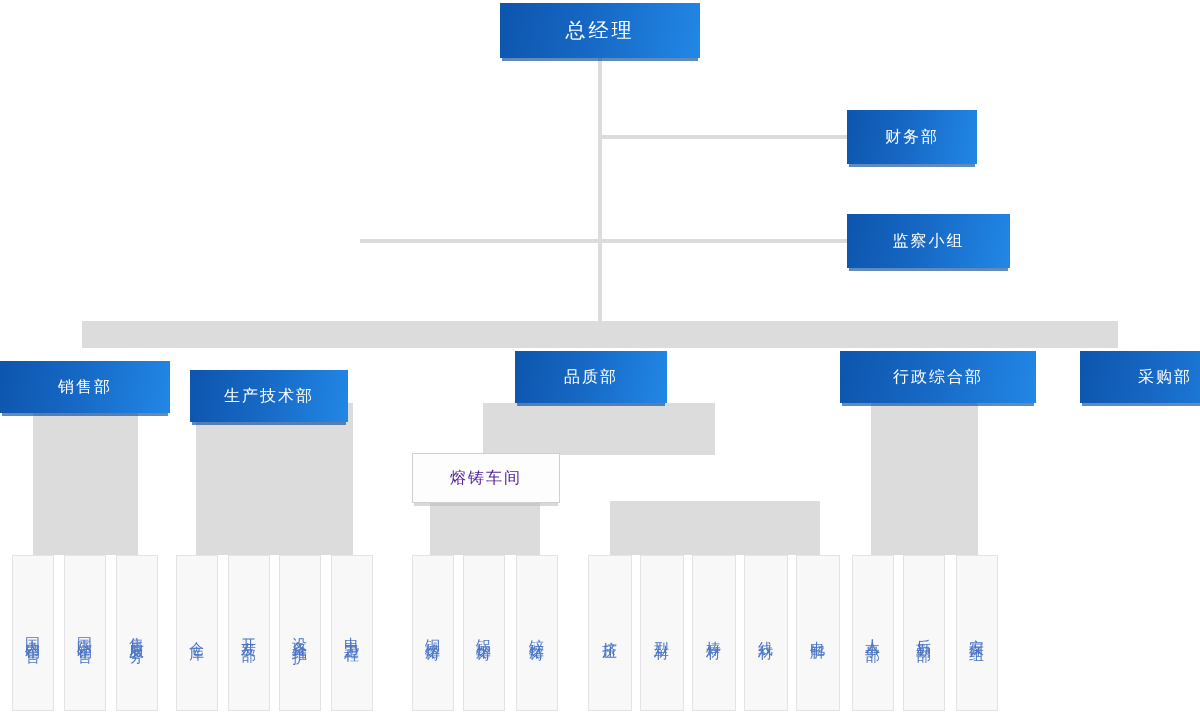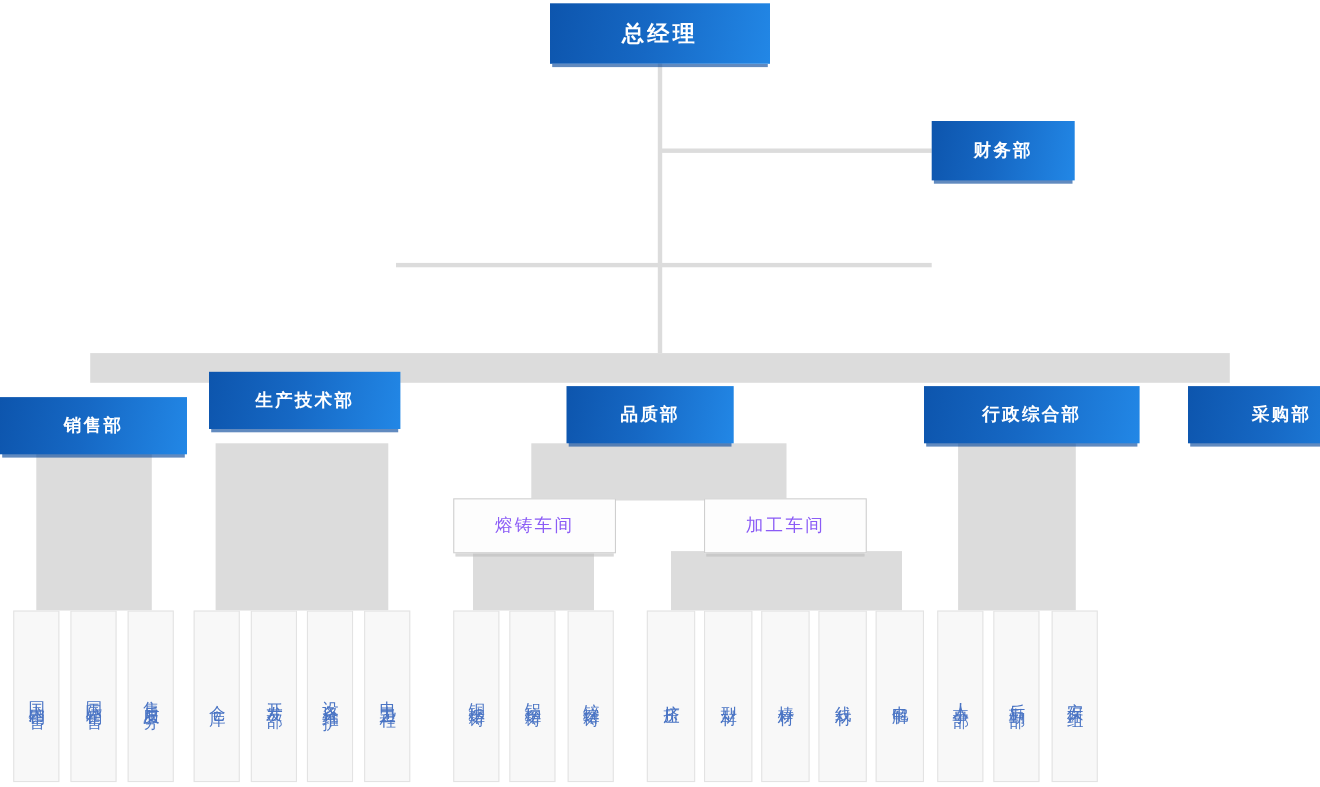--- a/index.html
+++ b/index.html
@@ -5,33 +5,33 @@
   html,body{margin:0;padding:0;background:#ffffff;}
   body{font-family:"Liberation Sans","DejaVu Sans",sans-serif;}
   .canvas{position:relative;width:1200px;height:715px;background:#ffffff;overflow:hidden;}
 
   
   .bluebox{
     position:absolute;
     background:linear-gradient(100deg,#0d55ad 0%,#1668c4 45%,#2287e6 100%);
     color:#ffffff;
     display:flex;align-items:center;justify-content:center;
-    font-size:16px;font-weight:bold;letter-spacing:2px;
+    font-size:16px;font-weight:normal;letter-spacing:2px;
     box-shadow:0 5px 0 -2px rgba(12,76,156,0.65);
   }
   .root{font-size:20px;letter-spacing:3px;}
 
   
   .line,.conn{position:absolute;background:#dcdcdc;}
 
   
   .whitebox{
     position:absolute;
     background:#fdfdfd;border:1px solid #cfcfcf;box-sizing:border-box;
-    color:#8b5cf6;font-size:16px;letter-spacing:2px;
+    color:#4c1d95;font-size:16px;letter-spacing:2px;
     display:flex;align-items:center;justify-content:center;
     box-shadow:0 5px 0 -2px rgba(185,185,185,0.55);
   }
 
   
   .vbox{
     position:absolute;top:555px;width:42px;height:156px;
     background:#f8f8f8;border:1px solid #e3e3e3;box-sizing:border-box;
     color:#4a74c4;font-size:15px;
     display:flex;align-items:center;justify-content:center;
@@ -51,29 +51,29 @@
   <div class="conn" style="left:33px;top:403px;width:105px;height:152px;"></div>
   <div class="conn" style="left:196px;top:403px;width:157px;height:152px;"></div>
   <div class="conn" style="left:483px;top:403px;width:232px;height:52px;"></div>
   <div class="conn" style="left:871px;top:403px;width:107px;height:152px;"></div>
   <div class="conn" style="left:430px;top:501px;width:110px;height:54px;"></div>
   <div class="conn" style="left:610px;top:501px;width:210px;height:54px;"></div>
 
   <div class="bluebox root" style="left:500px;top:3px;width:200px;height:55px;">总经理</div>
 
   <div class="bluebox" style="left:847px;top:110px;width:130px;height:54px;">财务部</div>
+  <div class="bluebox" style="left:847px;top:214px;width:163px;height:54px;">监察小组</div>
 
   <div class="bluebox" style="left:0px;top:351px;width:170px;height:52px;margin-top:10px;">销售部</div>
-  <div class="bluebox" style="left:190px;top:338px;width:174px;height:52px;">生产技术部</div>
+  <div class="bluebox" style="left:190px;top:370px;width:158px;height:52px;">生产技术部</div>
   <div class="bluebox" style="left:515px;top:351px;width:152px;height:52px;">品质部</div>
   <div class="bluebox" style="left:840px;top:351px;width:196px;height:52px;">行政综合部</div>
   <div class="bluebox" style="left:1080px;top:351px;width:170px;height:52px;">采购部</div>
 
   <div class="whitebox" style="left:412px;top:453px;width:148px;height:50px;">熔铸车间</div>
-  <div class="whitebox" style="left:640px;top:453px;width:148px;height:50px;">加工车间</div>
 
   <div class="vbox" style="left:12px;">
     <span>国内销售</span>
     </div>
   <div class="vbox" style="left:64px;">
     <span>国际销售</span>
     </div>
   <div class="vbox" style="left:116px;">
     <span>售后服务</span>
     </div>

